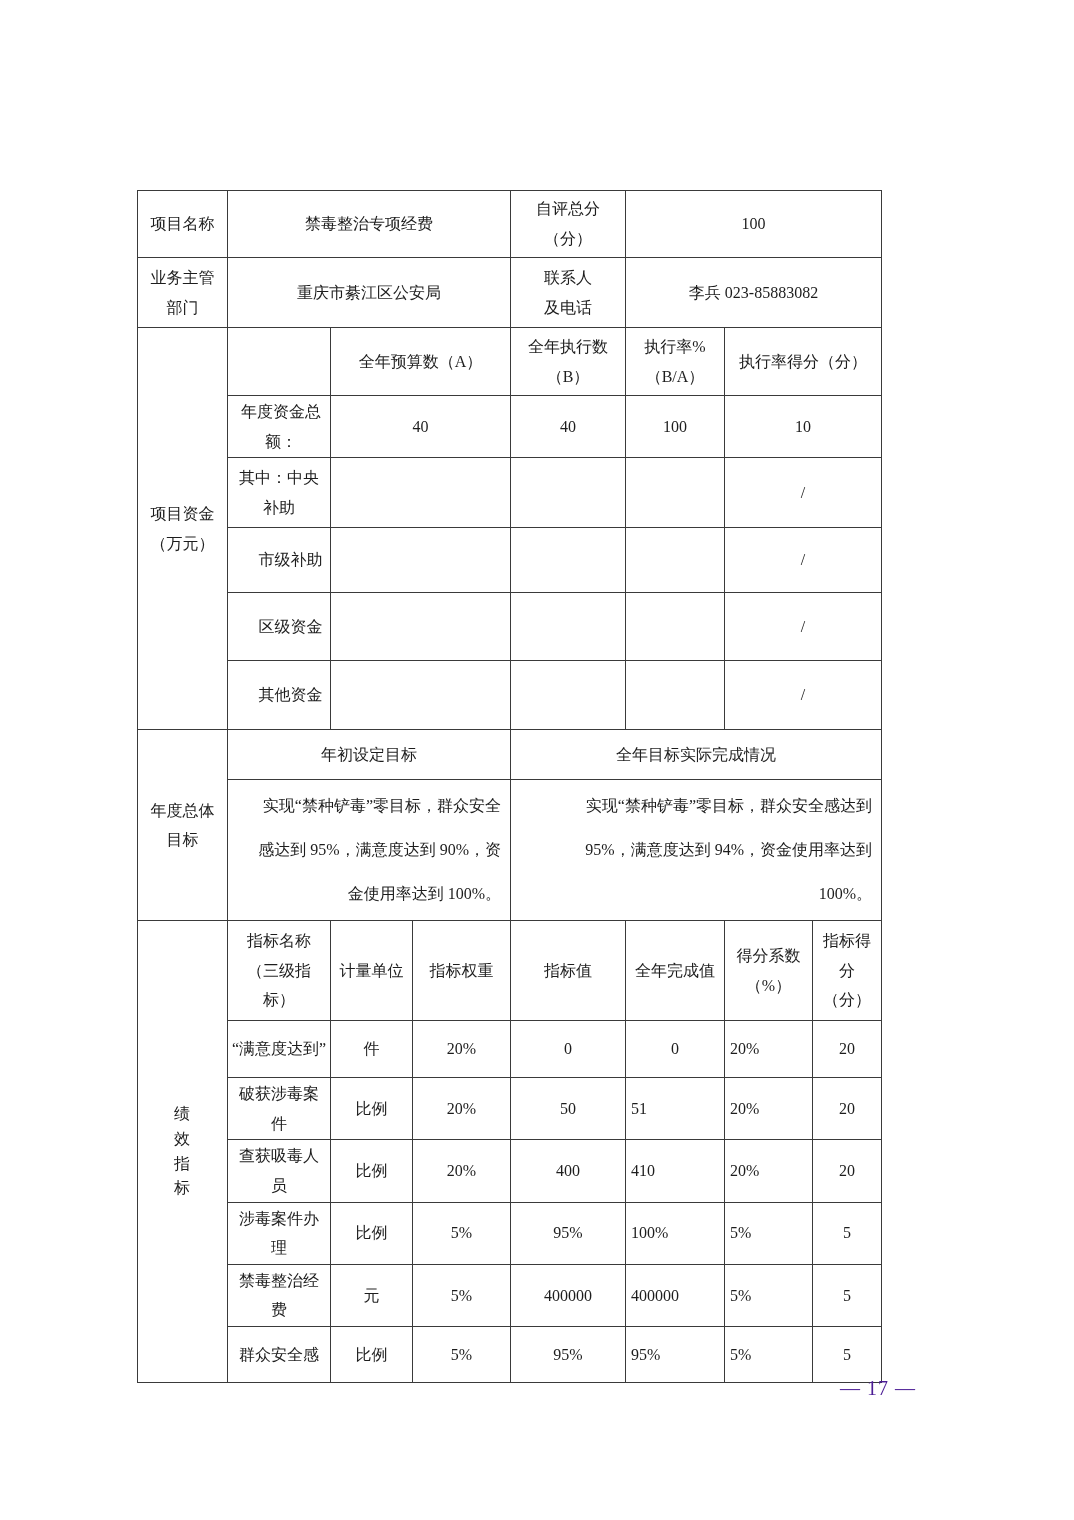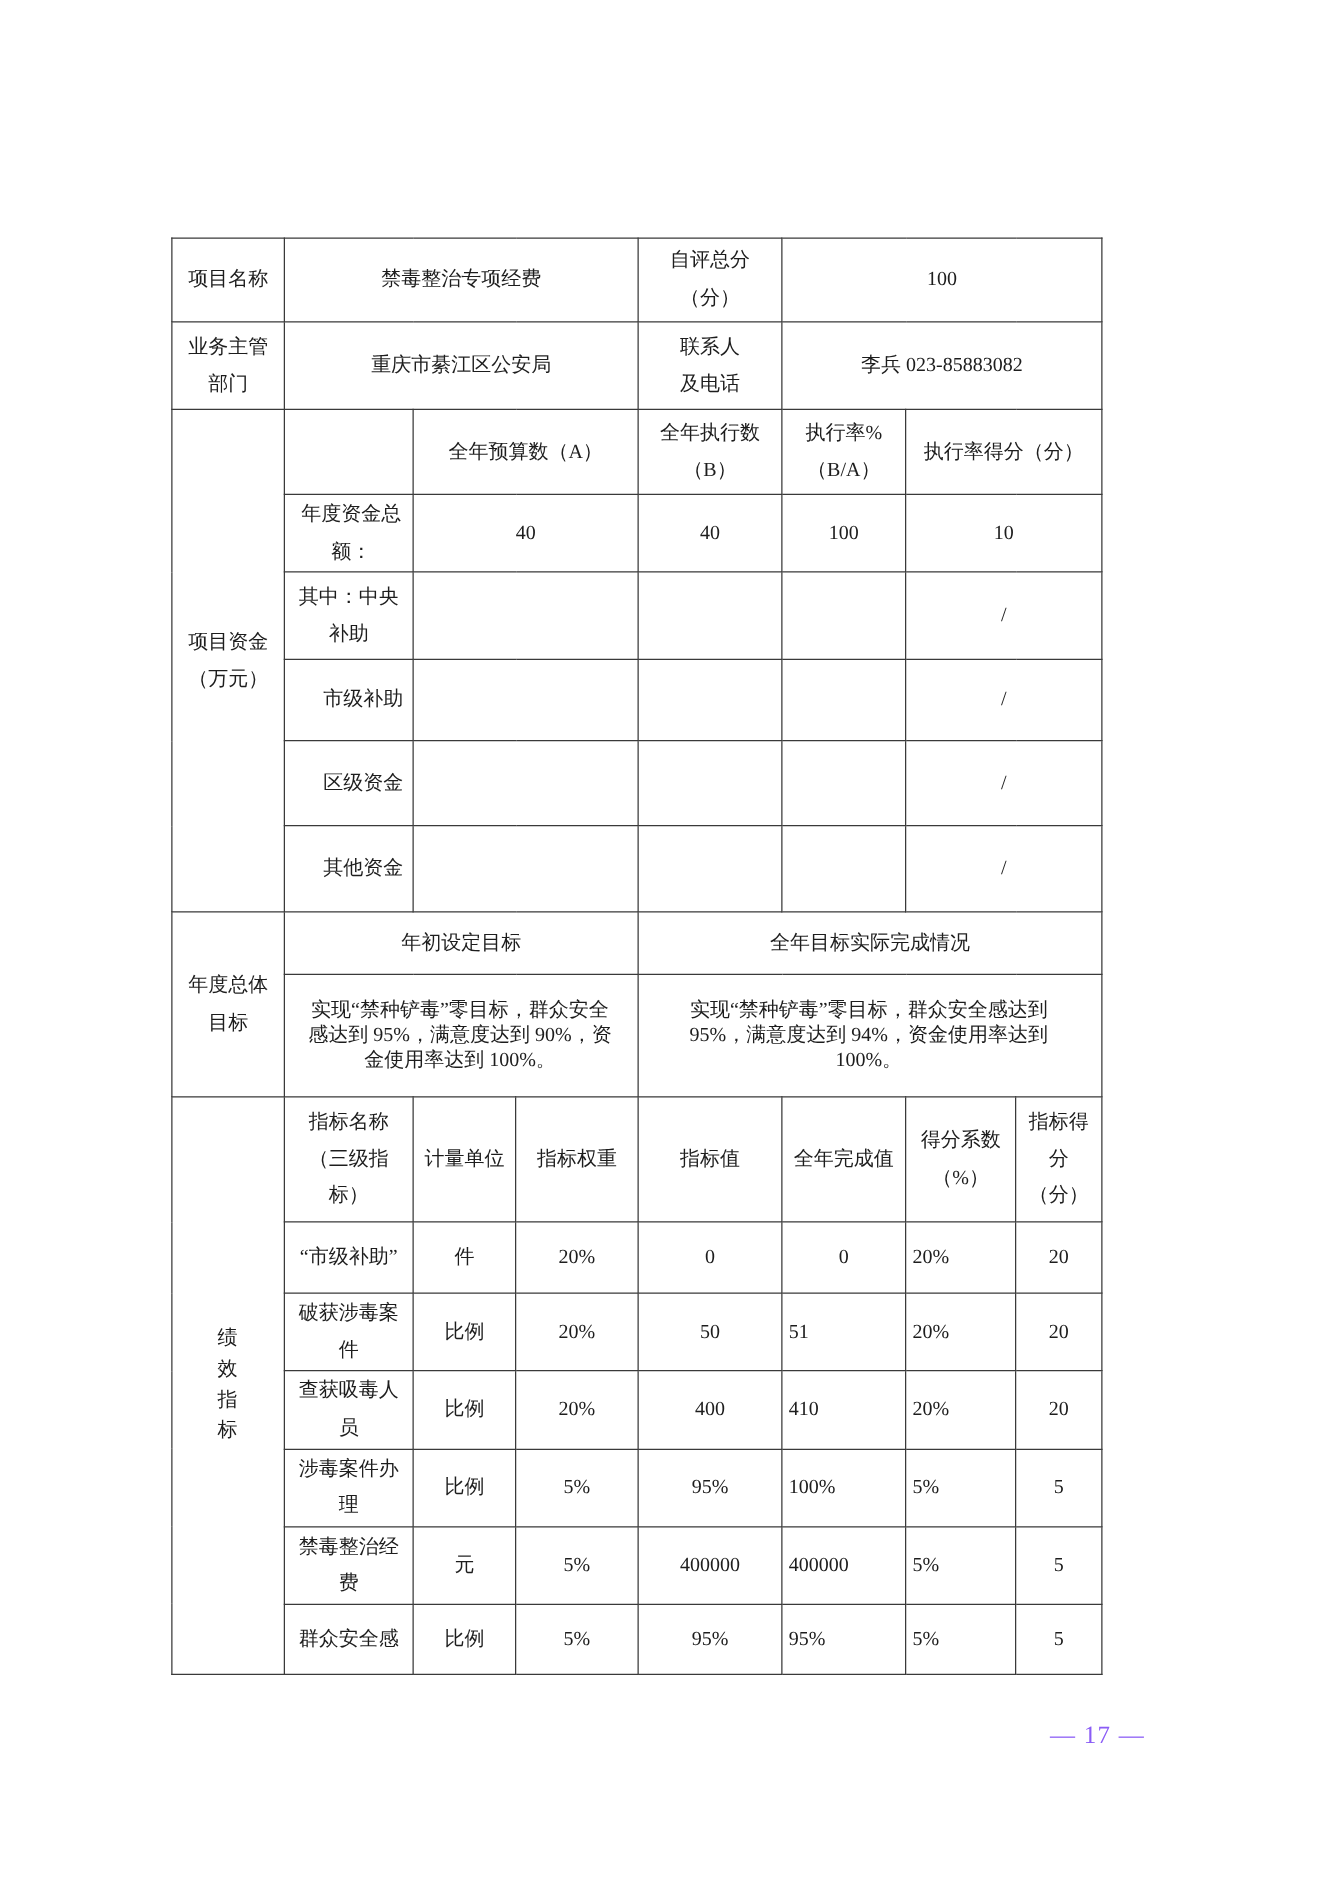--- a/index.html
+++ b/index.html
@@ -26,28 +26,28 @@
     vertical-align: middle;
     font-size: 16px;
     line-height: 1.85;
     white-space: pre-line;
     padding: 1px 3px;
     overflow: hidden;
   }
   .doc-table td.tl   { text-align: center; padding-left: 7px; }   
   .doc-table td.ind  { padding-left: 26px; }                    
   .doc-table td.la   { text-align: left; padding-left: 5px; }   
-  .doc-table td.goal { text-align: center; padding: 4px 9px 4px 7px; line-height: 20px; }
+  .doc-table td.goal { text-align: right; padding: 4px 9px 4px 7px; line-height: 44px; }
   .doc-table td.vlab { line-height: 1.55; letter-spacing: 1px; }
   .page-num {
     position: absolute;
     left: 840px;
     top: 1377px;
     font-size: 20px;
-    color: #8b5cf6;
+    color: #4c1d95;
     letter-spacing: 1px;
     white-space: pre;
   }
 </style>
 </head>
 <body>
 
 <table class="doc-table">
   <colgroup>
     <col style="width:90px">
@@ -161,21 +161,21 @@
     <td>指标值</td>
     <td>全年完成值</td>
     <td>得分系数
 （%）</td>
     <td>指标得
 分
 （分）</td>
   </tr>
 
   <tr style="height:57px">
-    <td>“市级补助”</td>
+    <td>“满意度达到”</td>
     <td>件</td>
     <td>20%</td>
     <td>0</td>
     <td>0</td>
     <td class="la">20%</td>
     <td>20</td>
   </tr>
 
   <tr style="height:60px">
     <td>破获涉毒案

